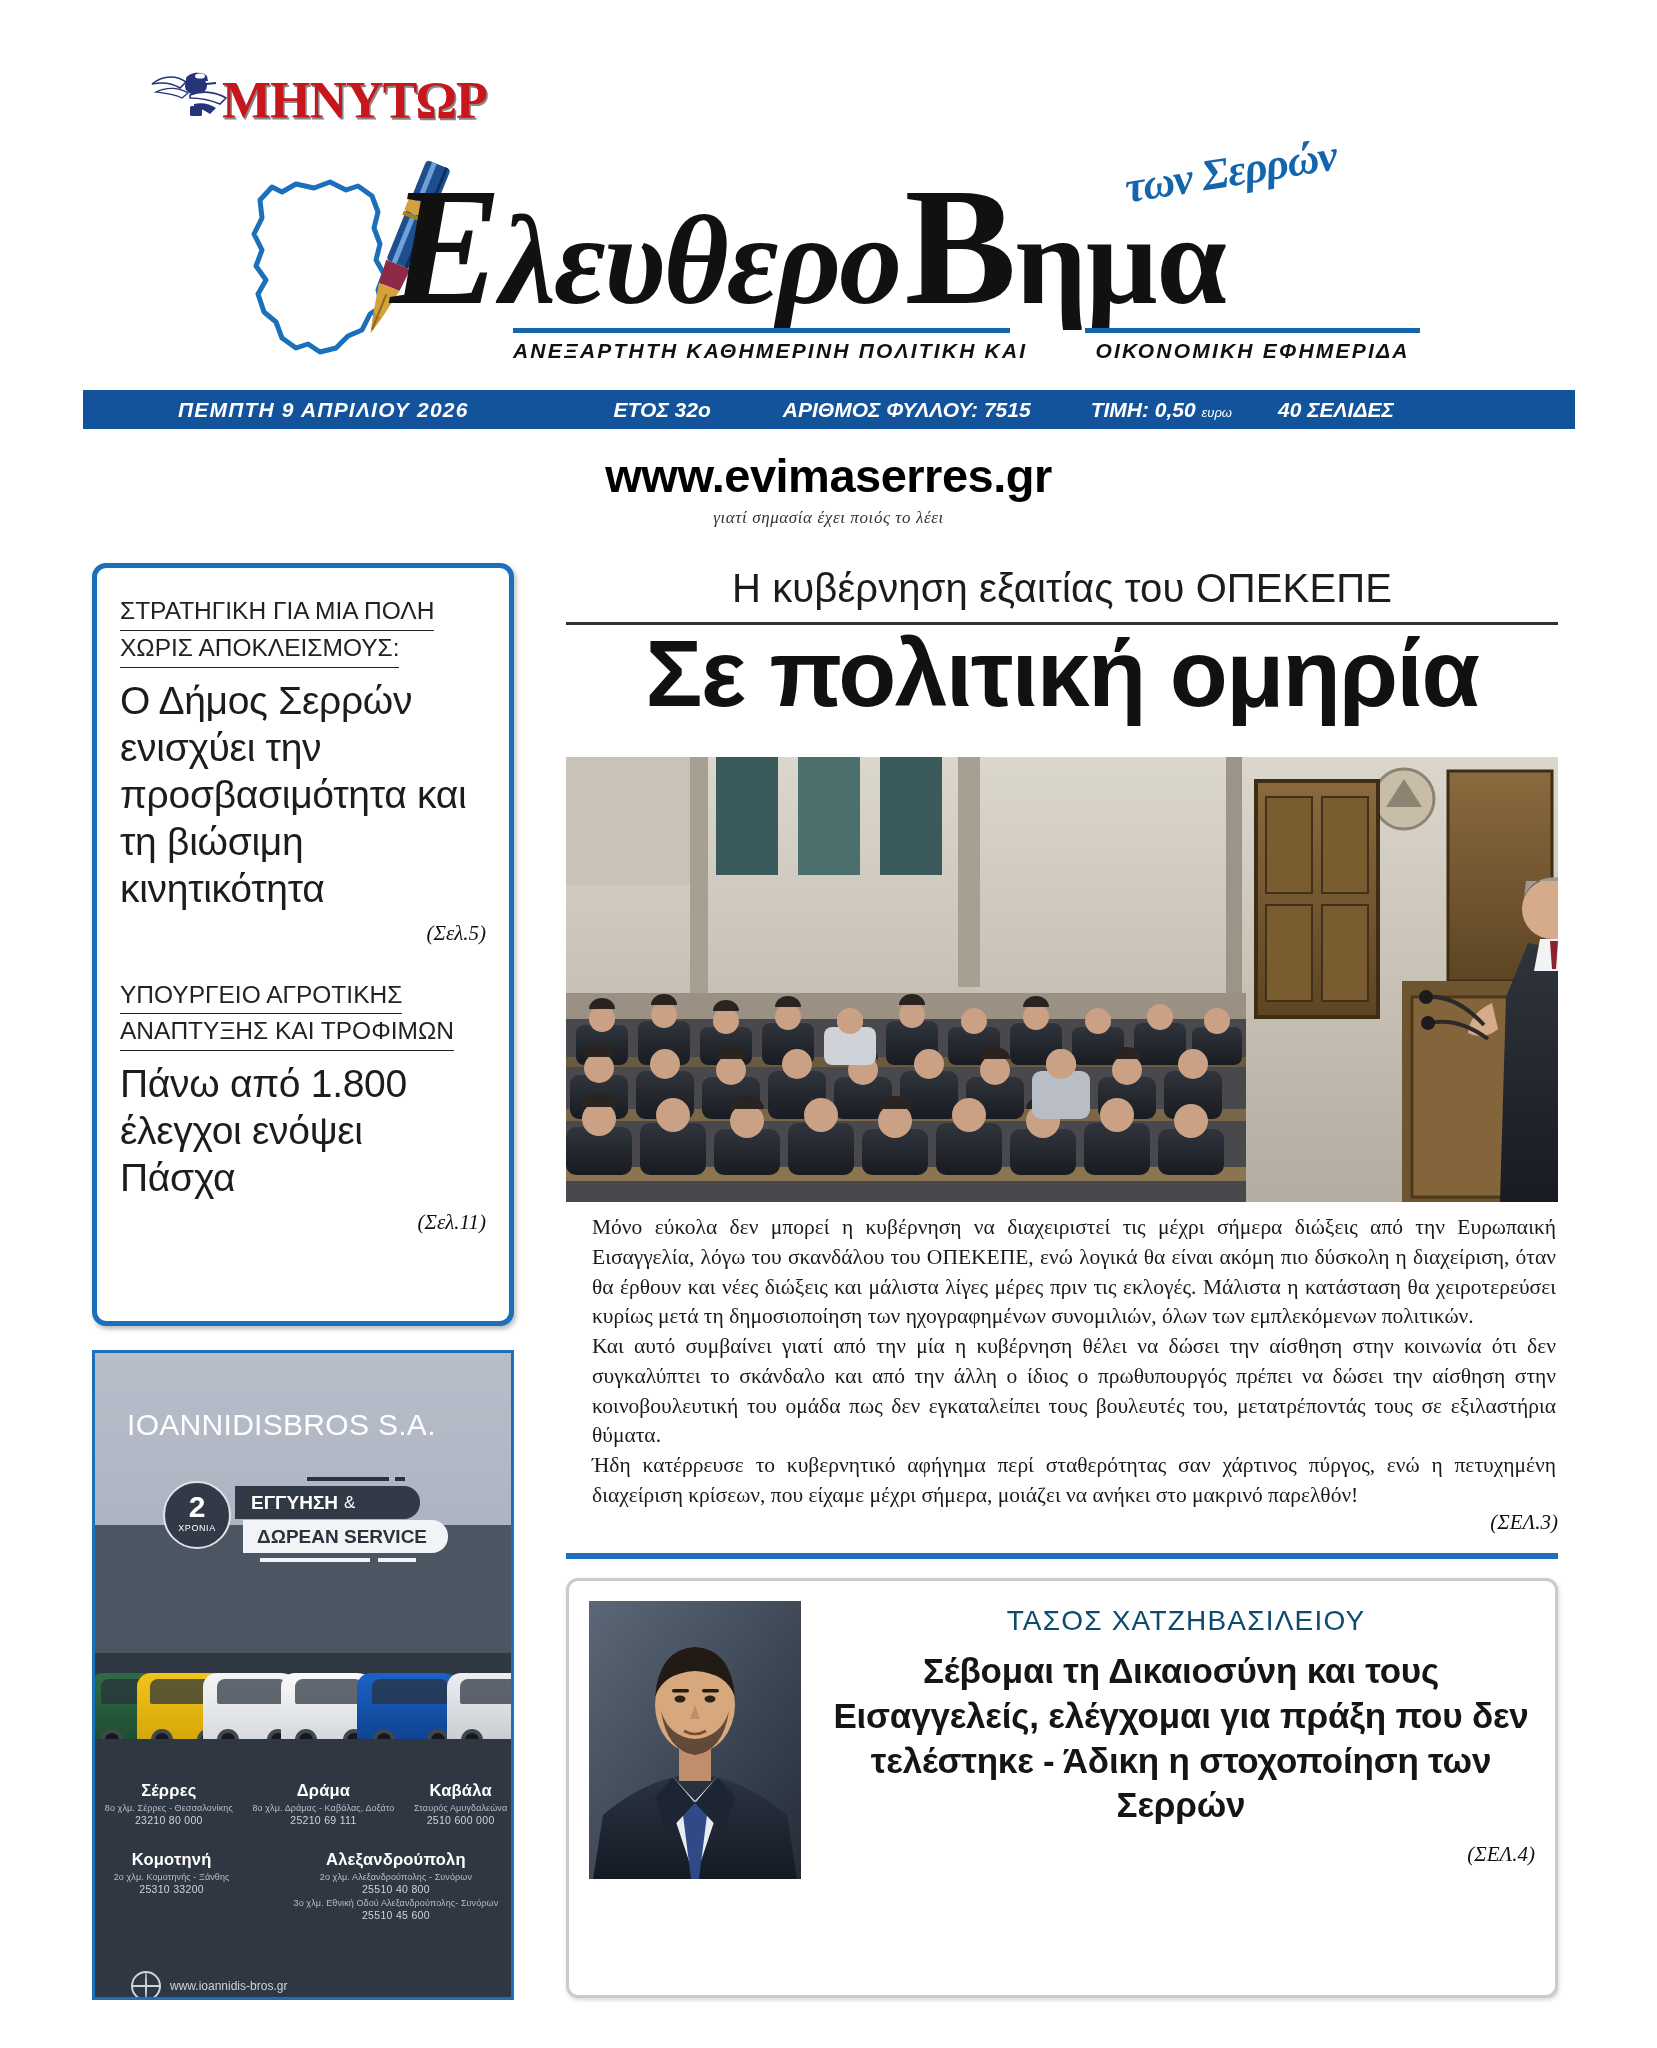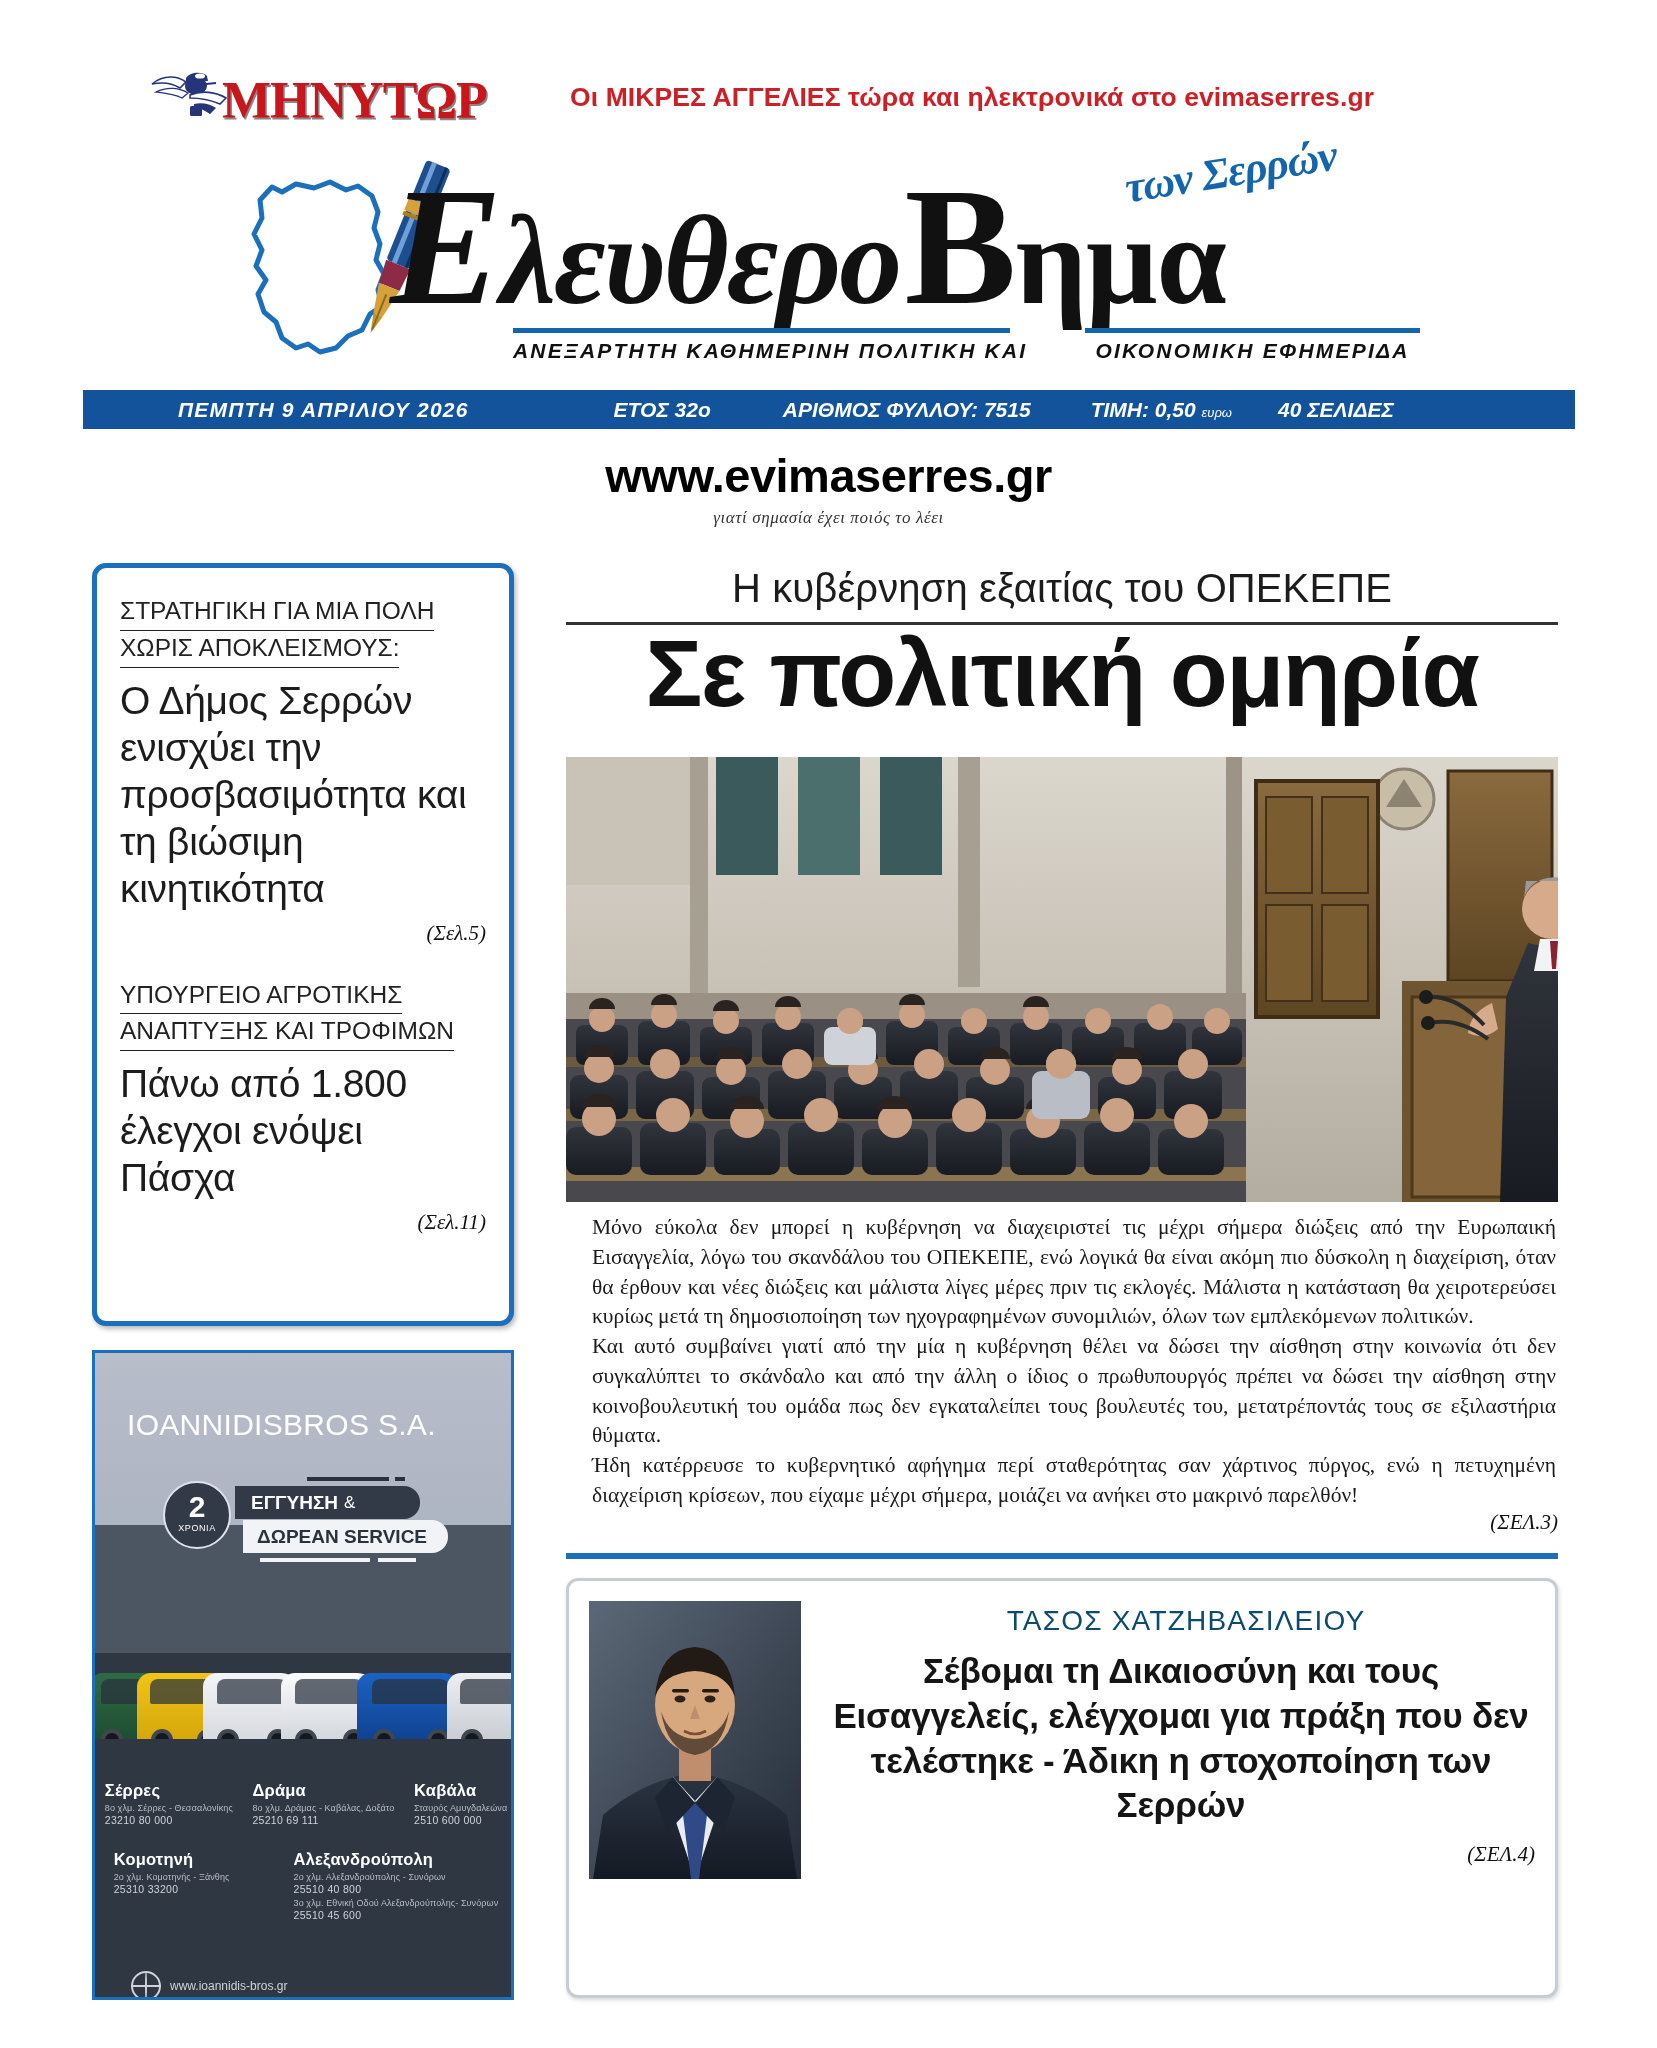--- a/index.html
+++ b/index.html
@@ -280,21 +280,21 @@
     position: absolute; left: 0; top: 386px;
     width: 422px; height: 261px;
     background: #2f3743;
   }
   .addr-grid {
     position: absolute; left: 0; top: 428px; width: 422px;
     color: #e8eaee;
   }
   .addr-row { display: flex; justify-content: space-around; margin-bottom: 24px; }
   .addr-row.r2 { justify-content: center; gap: 64px; }
-  .addr-cell { }
+  .addr-cell { text-align: center; }
   .addr-city { font-size: 16.5px; font-weight: bold; color: #fff; letter-spacing: 0.2px; }
   .addr-line { font-size: 9px; color: #b9bec8; margin-top: 3px; letter-spacing: 0.1px; }
   .addr-tel  { font-size: 10.5px; color: #cfd3da; margin-top: 1px; letter-spacing: 0.3px; }
   .ad-site {
     position: absolute; left: 36px; top: 618px;
     display: flex; align-items: center; gap: 9px;
   }
   .globe {
     width: 30px; height: 30px; border-radius: 50%;
     border: 2px solid #cfd3da;
@@ -430,21 +430,20 @@
       <ellipse cx="46" cy="24" rx="11" ry="9" fill="#26357a"></ellipse>
       <path d="M36 16 C40 10 52 9 57 14 L58 19 L36 20 Z" fill="#26357a"></path>
       <ellipse cx="50" cy="14" rx="5" ry="2.6" fill="#ffffff"></ellipse>
       <path d="M40 33 C52 28 66 30 76 36 L70 42 C58 37 48 36 40 36 Z" fill="#ffffff" stroke="#26357a" stroke-width="1.6"></path>
       <path d="M44 42 C52 40 60 42 66 46 L60 52 C54 48 48 45 44 44 Z" fill="#26357a"></path>
       <rect x="40" y="44" width="12" height="10" rx="1.5" fill="#26357a"></rect>
       <path d="M56 22 L66 21" stroke="#26357a" stroke-width="2"></path>
     </svg>
     <span class="minytor-word">ΜΗΝΥΤΩΡ</span>
   </div>
-  <div class="banner-ad-text">Οι ΜΙΚΡΕΣ ΑΓΓΕΛΙΕΣ τώρα και ηλεκτρονικά στο evimaserres.gr</div>
 </div>
 
 <div class="masthead">
   <svg class="map-outline" width="200" height="205" viewBox="0 0 200 205">
     <path d="M22 38 L34 25 L44 30 L58 22 L76 26 L92 20 L108 28 L120 24 L134 34 L140 50
              L136 66 L142 82 L138 98 L146 112 L140 128 L144 144 L132 152 L124 168
              L110 174 L98 186 L82 190 L70 182 L58 186 L44 176 L38 160 L26 150
              L20 132 L28 118 L18 104 L24 88 L16 72 L24 56 Z" fill="none" stroke="#1b6fbb" stroke-width="5" stroke-linejoin="round"></path>
   </svg>
   <svg class="pen-svg" width="150" height="200" viewBox="0 0 150 200">

